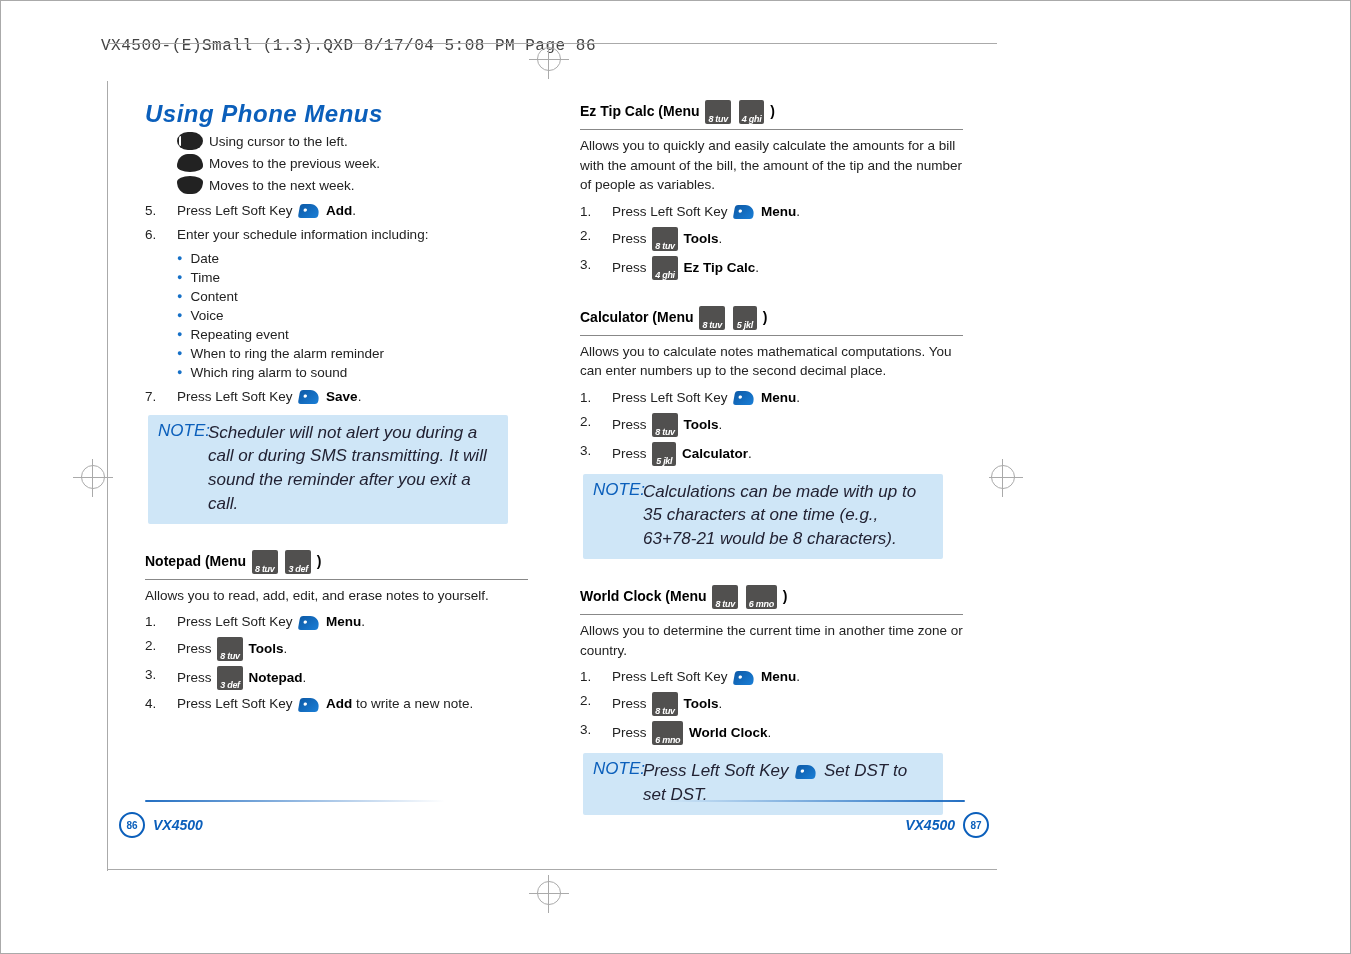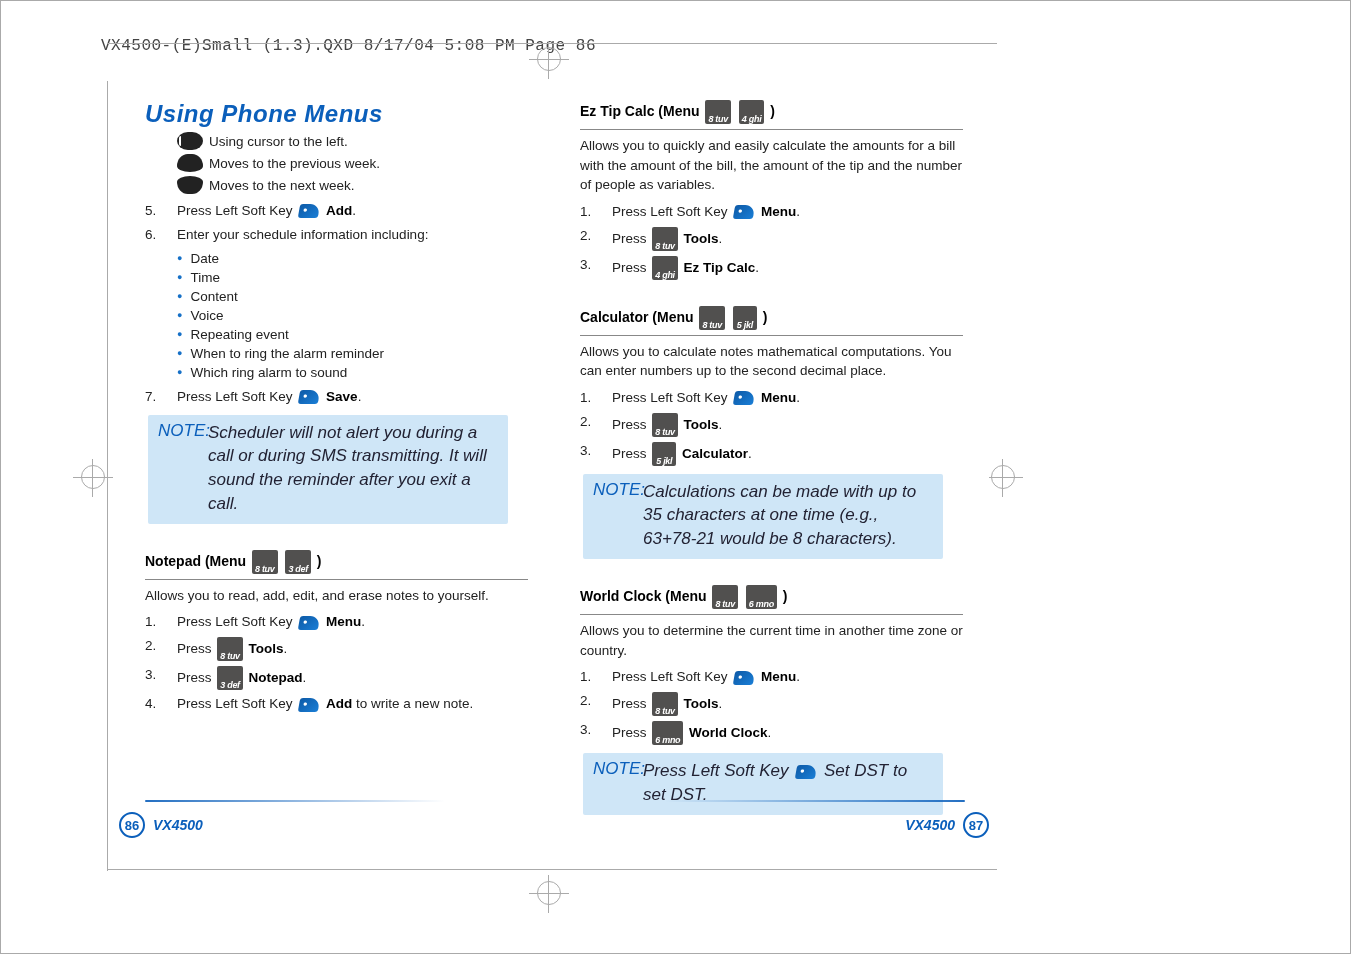--- a/index.html
+++ b/index.html
@@ -175,21 +175,21 @@
   }
   .footer-right {
     position:absolute; bottom:8px; right:0;
     display:flex; align-items:center; gap:8px;
   }
   .pgnum {
     width:26px; height:26px;
     border:2px solid #0b5fbb;
     border-radius:50%;
     display:flex; align-items:center; justify-content:center;
-    font-size:13px; font-weight:700; color:#0b5fbb;
+    font-size:10px; font-weight:700; color:#0b5fbb;
     background:#fff;
   }
   .model { color:#0b5fbb; font-weight:800; font-style:italic; font-size:14px;}
   .underline-grad {
     position:absolute; left:26px; bottom:44px;
     width:300px; height:2px;
     background: linear-gradient(90deg, rgba(11,95,187,0.9), rgba(11,95,187,0));
     border-radius:1px;
   }
   .underline-grad-right {

